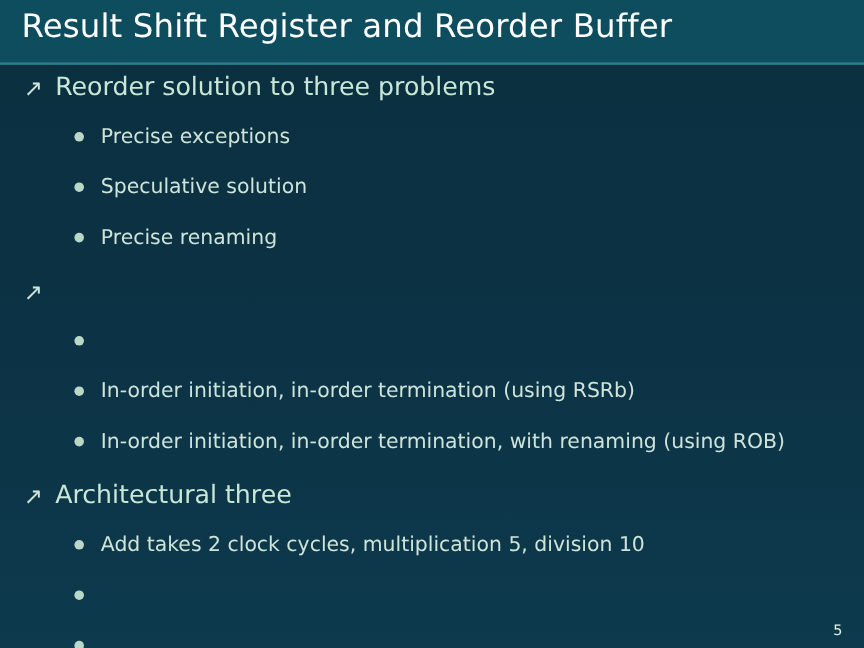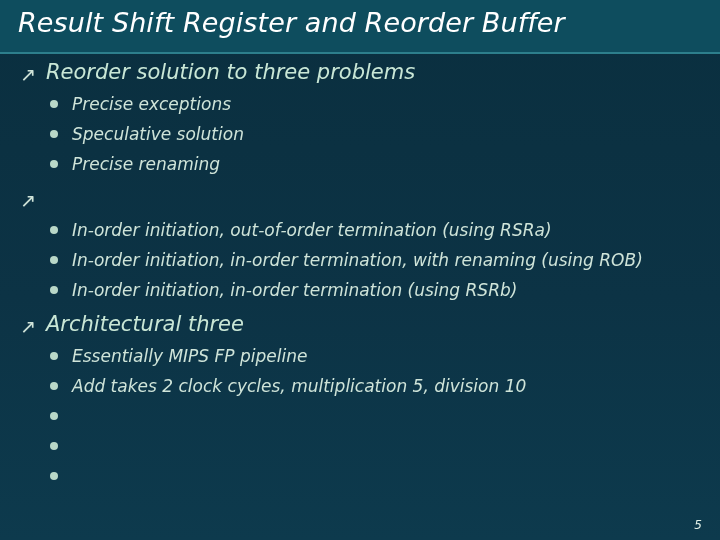--- a/index.html
+++ b/index.html
@@ -12,21 +12,20 @@
     background: #0b3040;
     font-family: "DejaVu Sans", sans-serif;
     overflow: hidden;
   }
   .slide {
     position: relative;
     width: 720px;
     height: 540px;
     background: linear-gradient(to bottom, #0a2f3f 0%, #0c3345 55%, #0d3a4d 100%);
     box-sizing: border-box;
-    font-style: italic;
   }
   
   .title-band {
     position: absolute;
     left: 0;
     top: 0;
     width: 720px;
     height: 52px;
     background: #0e4d5e;
     border-bottom: 2px solid #2d7f8c;
@@ -62,21 +61,21 @@
     left: 20px;
     top: 2px;
     font-size: 19px;
     color: #cfe3d8;
     font-family: "DejaVu Sans", sans-serif;
     transform: scaleX(-1);
     display: inline-block;
   }
   .lvl2 {
     position: relative;
-    margin: 0;
+    margin: 12px;
     padding-left: 72px;
     height: 30px;
     color: #cfe4d9;
     font-size: 17px;
     line-height: 30px;
     white-space: nowrap;
   }
   .lvl2 .bullet2 {
     position: absolute;
     left: 50px;
@@ -127,42 +126,37 @@
     </div>
 
     <div class="gap-small"></div>
 
     <div class="group">
       <div class="lvl1">
         <span class="bullet1">↖</span>
       </div>
       <div class="lvl2">
         <span class="bullet2"></span>
-        <span>In-order initiation, out-of-order termination (using RSRa)</span>
+      </div>
+      <div class="lvl2">
+        <span class="bullet2"></span>
+        <span>In-order initiation, in-order termination (using RSRb)</span>
       </div>
       <div class="lvl2">
         <span class="bullet2"></span>
         <span>In-order initiation, in-order termination, with renaming (using ROB)</span>
-      </div>
-      <div class="lvl2">
-        <span class="bullet2"></span>
-        <span>In-order initiation, in-order termination (using RSRb)</span>
       </div>
     </div>
 
     <div class="gap-small"></div>
 
     <div class="group">
       <div class="lvl1">
         <span class="bullet1">↖</span>
         <span>Architectural three</span>
-      </div>
-      <div class="lvl2">
-        <span class="bullet2"></span>
-        <span>Essentially MIPS FP pipeline</span>
       </div>
       <div class="lvl2">
         <span class="bullet2"></span>
         <span>Add takes 2 clock cycles, multiplication 5, division 10</span>
       </div>
       <div class="lvl2">
         <span class="bullet2"></span>
       </div>
       <div class="lvl2">
         <span class="bullet2"></span>

